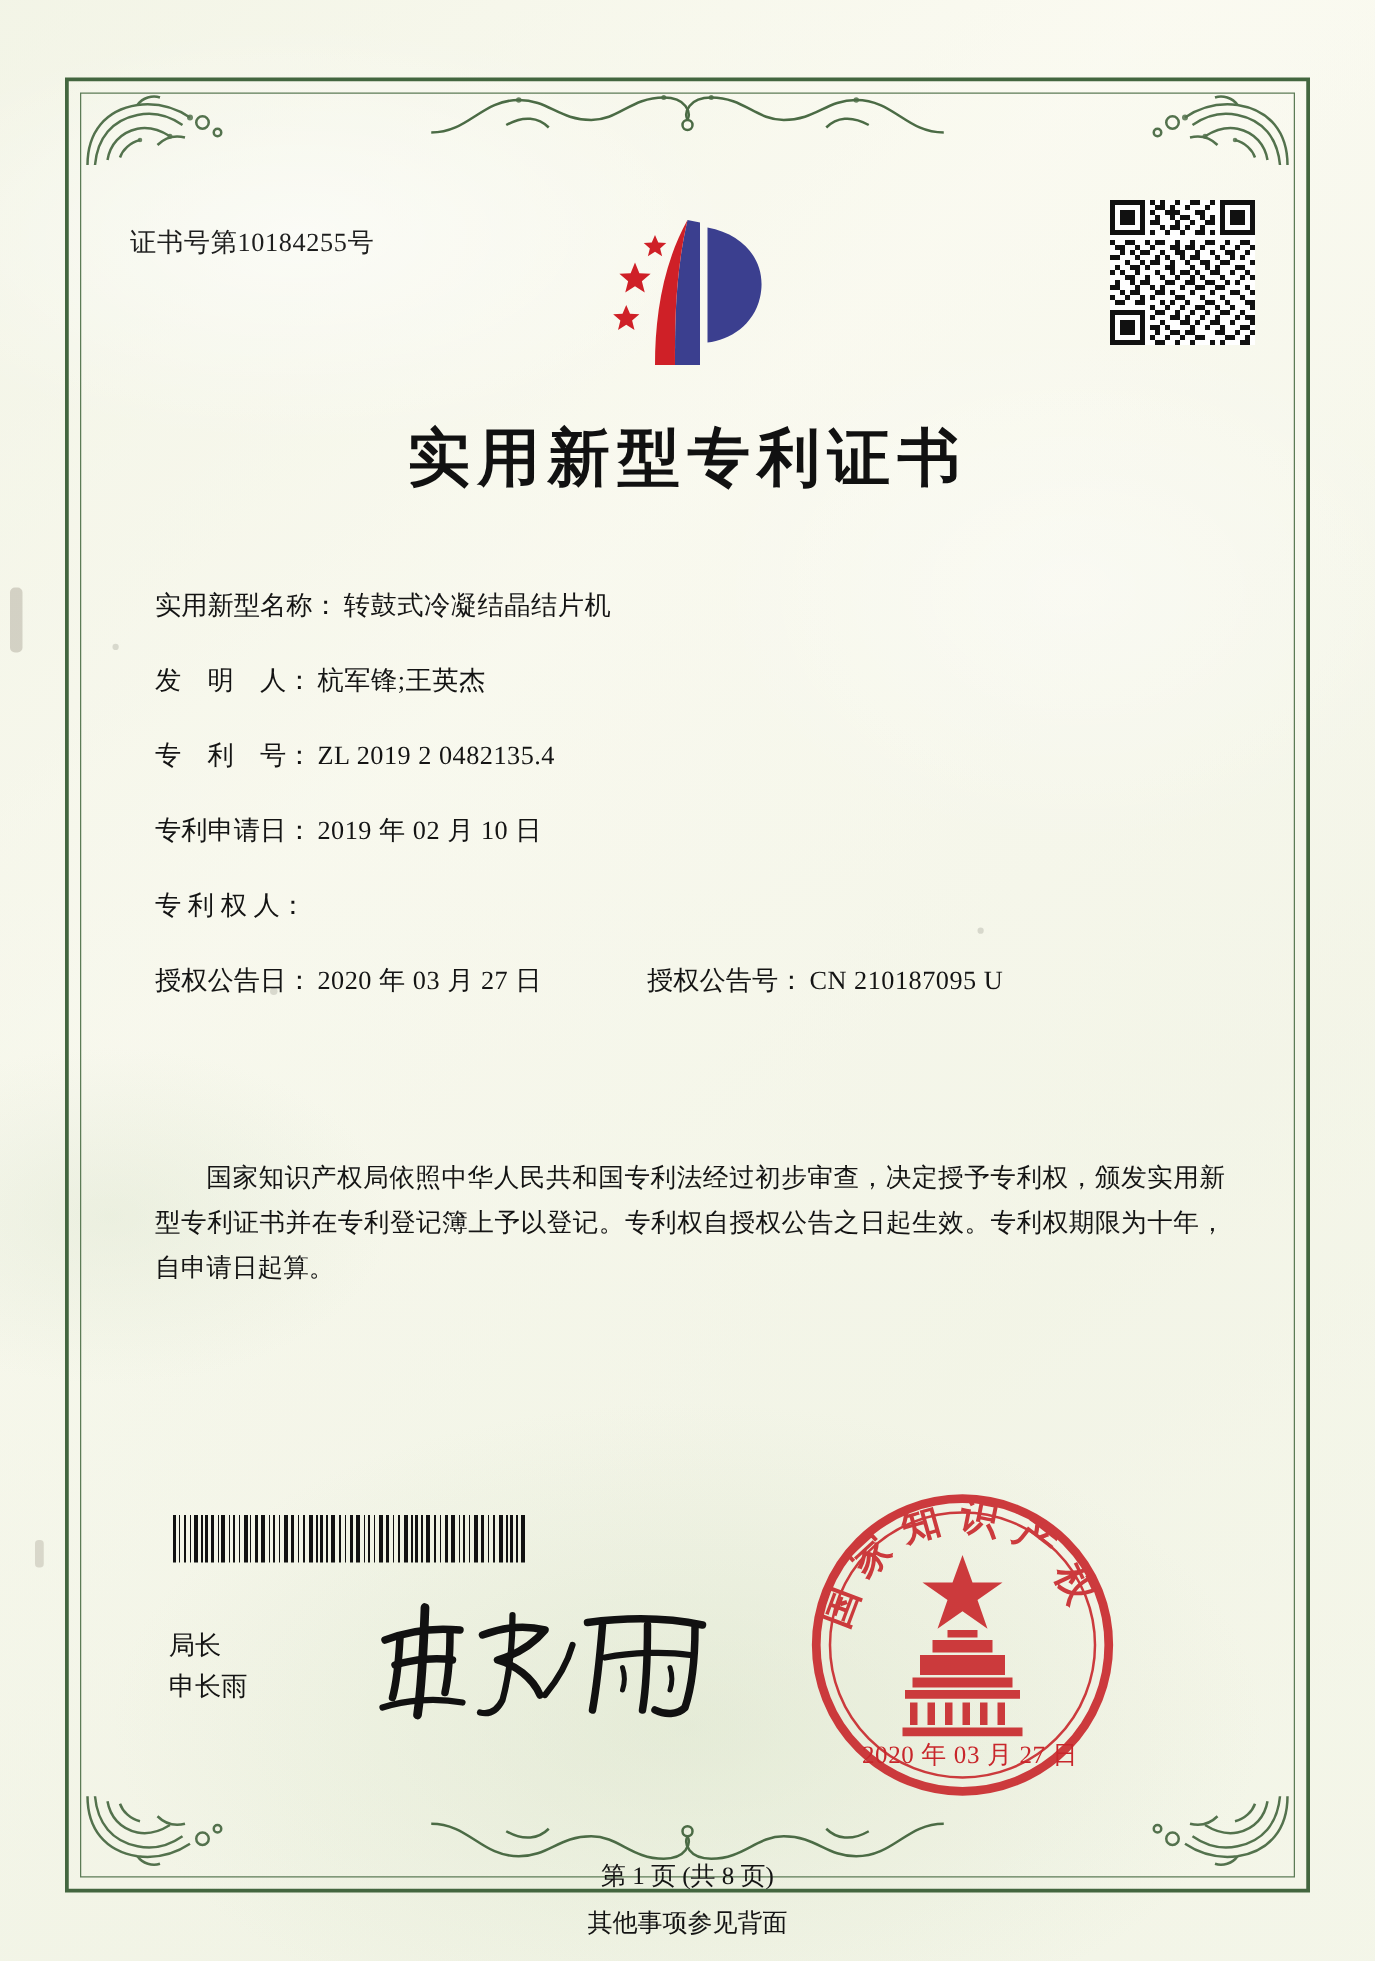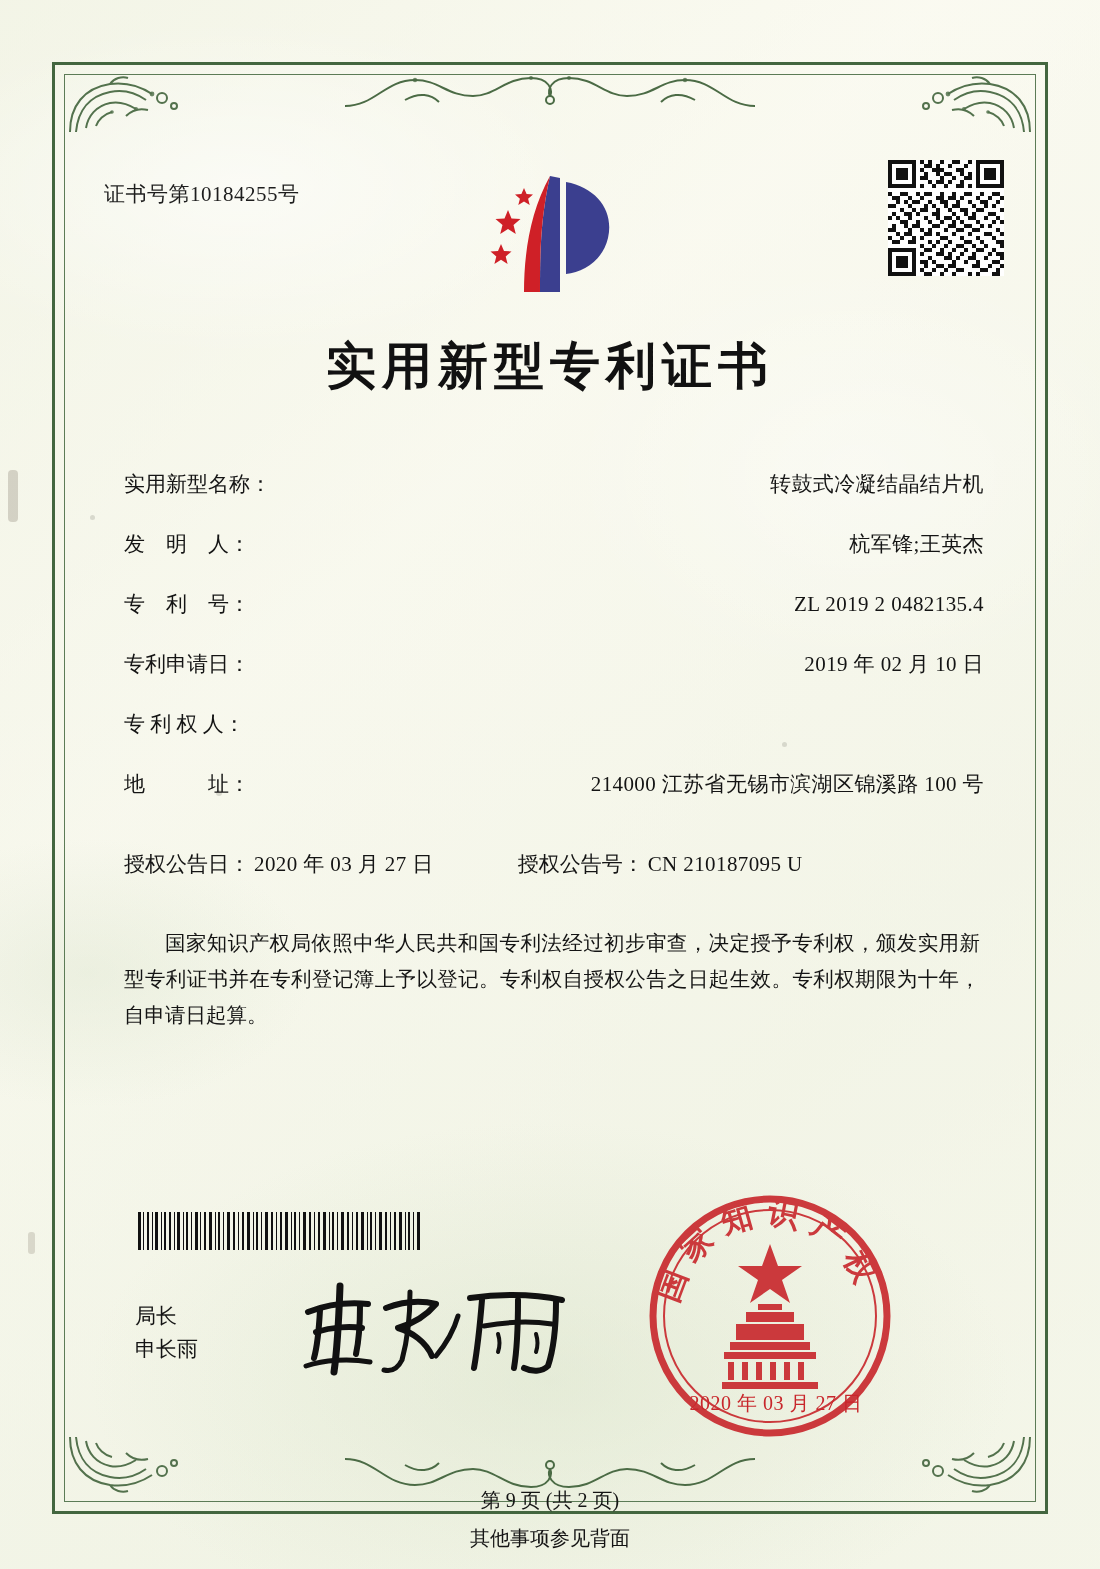--- a/index.html
+++ b/index.html
@@ -133,35 +133,33 @@
     top: 470px;
     width: 860px;
   }
   .field-row {
     display: flex;
     align-items: baseline;
     margin-bottom: 32px;
     font-size: 21px;
     color: #141414;
     white-space: nowrap;
-    justify-content: space-between;
   }
   .field-label {
     letter-spacing: 0px;
   }
   .field-value {
     margin-left: 4px;
     letter-spacing: 0.4px;
   }
   .field-row.pair {
     justify-content: flex-start;
   }
   .pair-second {
     margin-left: 84px;
-    margin-top: 20px;
   }
 
   
   .paras {
     position: absolute;
     left: 124px;
     top: 925px;
     width: 856px;
     font-size: 20.5px;
     line-height: 36px;
@@ -581,24 +579,20 @@
       <span class="field-label">专　利　号：</span>
       <span class="field-value">ZL 2019 2 0482135.4</span>
     </div>
     <div class="field-row">
       <span class="field-label">专利申请日：</span>
       <span class="field-value">2019 年 02 月 10 日</span>
     </div>
     <div class="field-row">
       <span class="field-label">专 利 权 人：</span>
     </div>
-    <div class="field-row">
-      <span class="field-label">地　　　址：</span>
-      <span class="field-value">214000 江苏省无锡市滨湖区锦溪路 100 号</span>
-    </div>
     <div class="field-row pair">
       <span class="field-label">授权公告日：</span>
       <span class="field-value">2020 年 03 月 27 日</span>
       <span class="field-label pair-second">授权公告号：</span>
       <span class="field-value">CN 210187095 U</span>
     </div>
   </div>
 
   <div class="paras">
     <p>国家知识产权局依照中华人民共和国专利法经过初步审查，决定授予专利权，颁发实用新型专利证书并在专利登记簿上予以登记。专利权自授权公告之日起生效。专利权期限为十年，自申请日起算。</p>
@@ -725,15 +719,15 @@
       <defs>
         <path id="sealArc" d="M 124,124 m -92,0 a 92,92 0 1,1 184,0" fill="none"></path>
       </defs>
       <text font-size="31" font-family="DejaVu Serif, Liberation Serif, serif" font-weight="bold" fill="#c8262b" letter-spacing="12">
         <textPath href="#sealArc" startOffset="4%">国家知识产权局</textPath>
       </text>
     </g>
   </svg>
   <div class="seal-date">2020 年 03 月 27 日</div>
 
-  <div class="page-no">第 9 页 (共 2 页)</div>
+  <div class="page-no">第 1 页 (共 8 页)</div>
   <div class="footer-note">其他事项参见背面</div>
 </div>
 
 </body></html>

